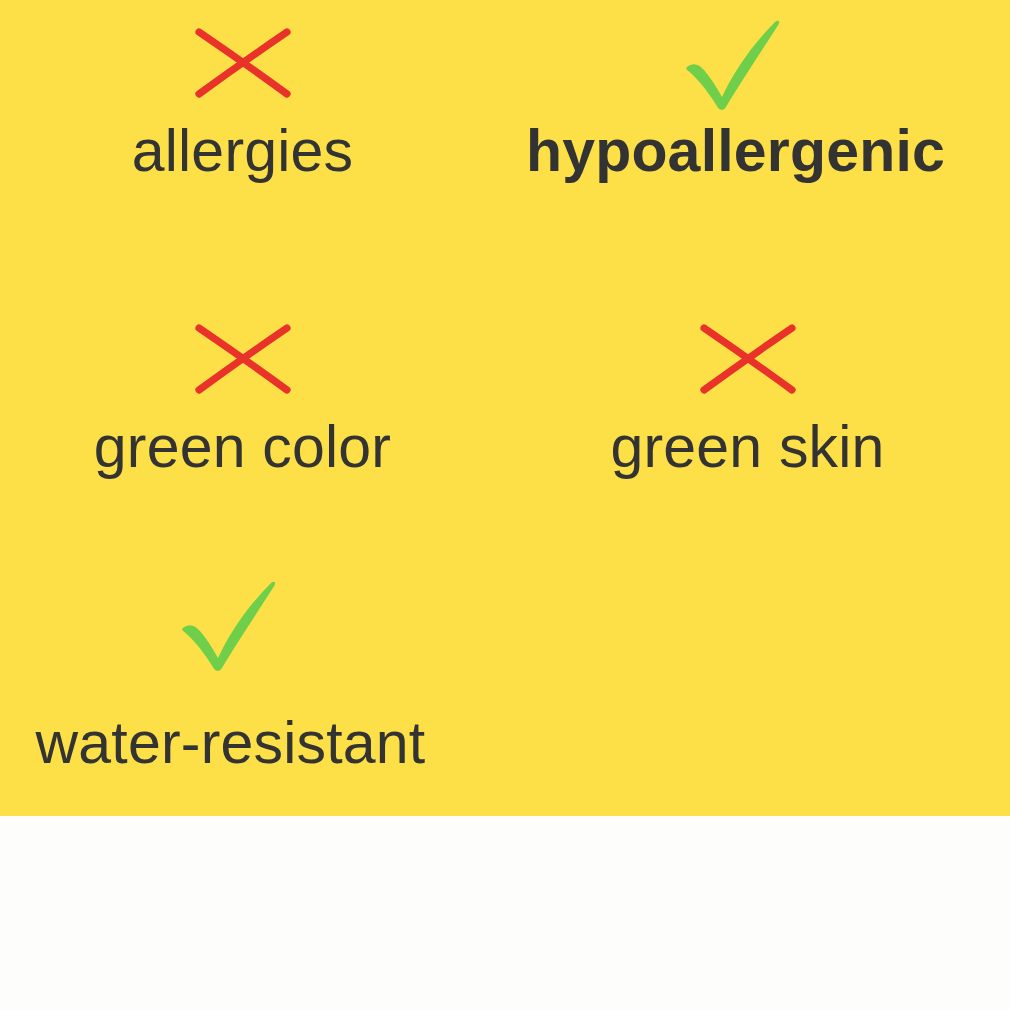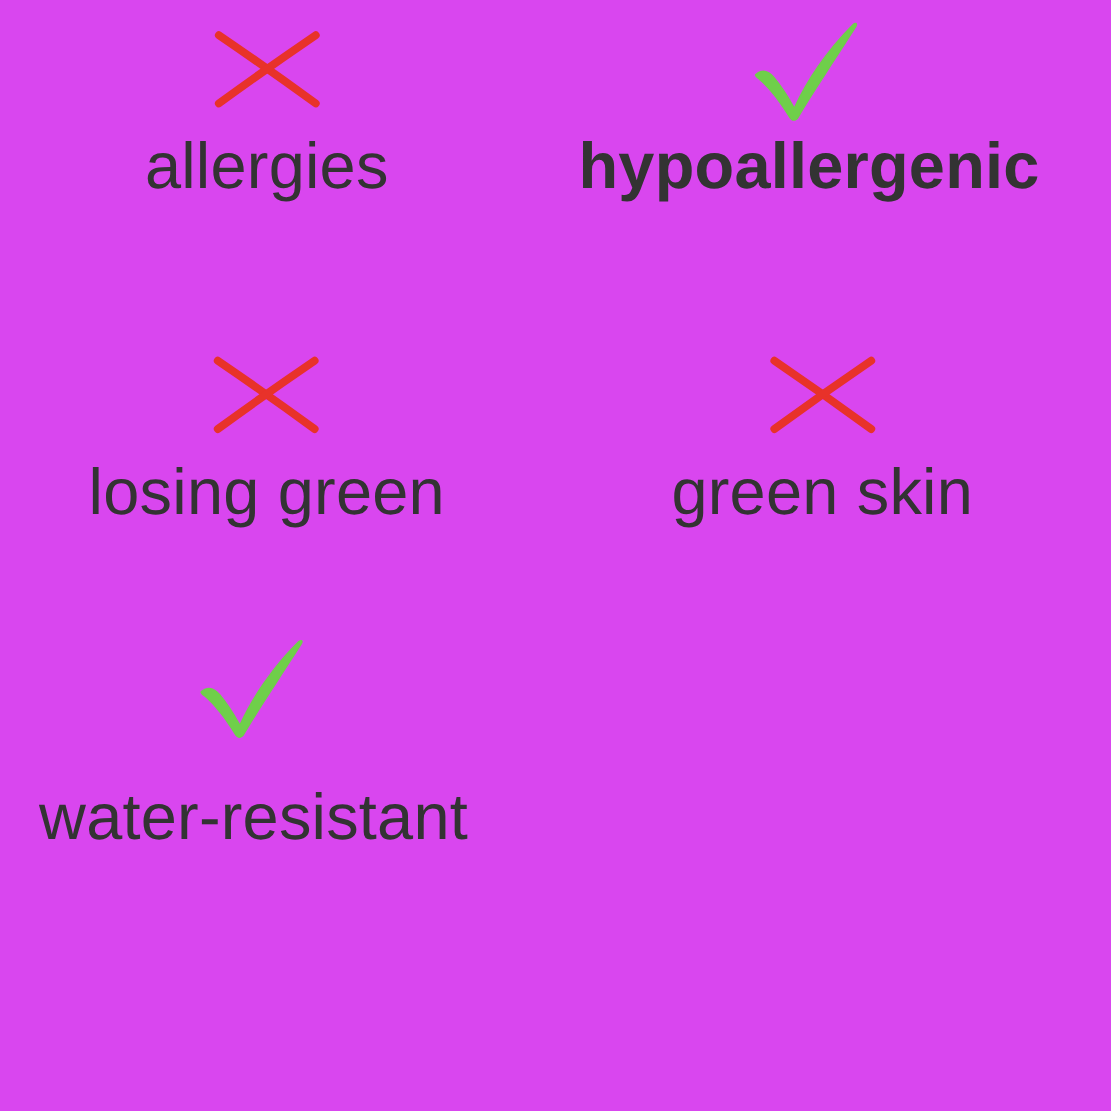--- a/index.html
+++ b/index.html
@@ -11,22 +11,22 @@
   body {
     width: 1010px;
     height: 1010px;
     overflow: hidden;
     font-family: "Liberation Sans", sans-serif;
   }
 
   #board {
     position: relative;
     width: 1010px;
-    height: 1010px;
-    background: #d946ef;
+    height: 816px;
+    background: #fde047;
     box-sizing: border-box;
   }
 
   
   .grid {
     position: absolute;
     left: 0;
     top: 0;
     width: 1010px;
     height: 1010px;
@@ -127,21 +127,21 @@
     </div>
 
     <div class="cell col-left row-2">
       <div class="inner">
         <span class="icon-wrap">
           <svg viewBox="0 0 120 100" xmlns="http://www.w3.org/2000/svg" aria-hidden="true">
             <path d="M16 18 Q60 48 104 80" fill="none" stroke="#e8322a" stroke-width="7.2" stroke-linecap="round"></path>
             <path d="M104 18 Q60 48 16 80" fill="none" stroke="#e8322a" stroke-width="7.2" stroke-linecap="round"></path>
           </svg>
         </span>
-        <div class="label" style="color: rgb(51, 51, 51);">losing green</div>
+        <div class="label" style="color: rgb(51, 51, 51);">green color</div>
       </div>
     </div>
 
 
     <div class="cell col-left row-3">
       <div class="inner">
         <span class="icon-wrap">
           <svg viewBox="0 0 120 100" xmlns="http://www.w3.org/2000/svg" aria-hidden="true">
             <path d="M16 18 Q60 48 104 80" fill="none" stroke="#e8322a" stroke-width="7.2" stroke-linecap="round"></path>
             <path d="M104 18 Q60 48 16 80" fill="none" stroke="#e8322a" stroke-width="7.2" stroke-linecap="round"></path>

